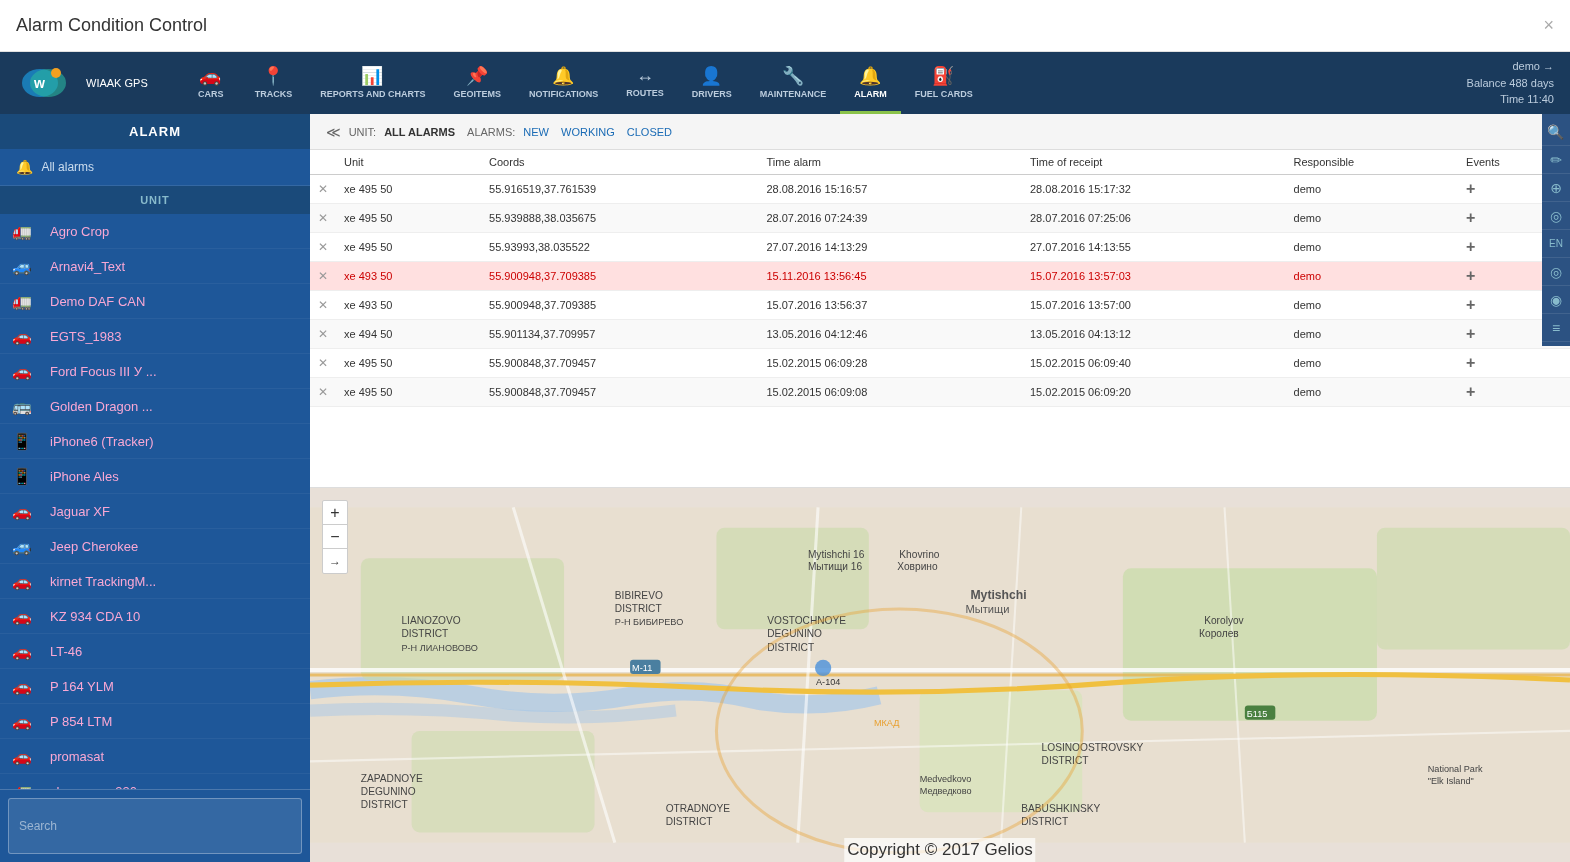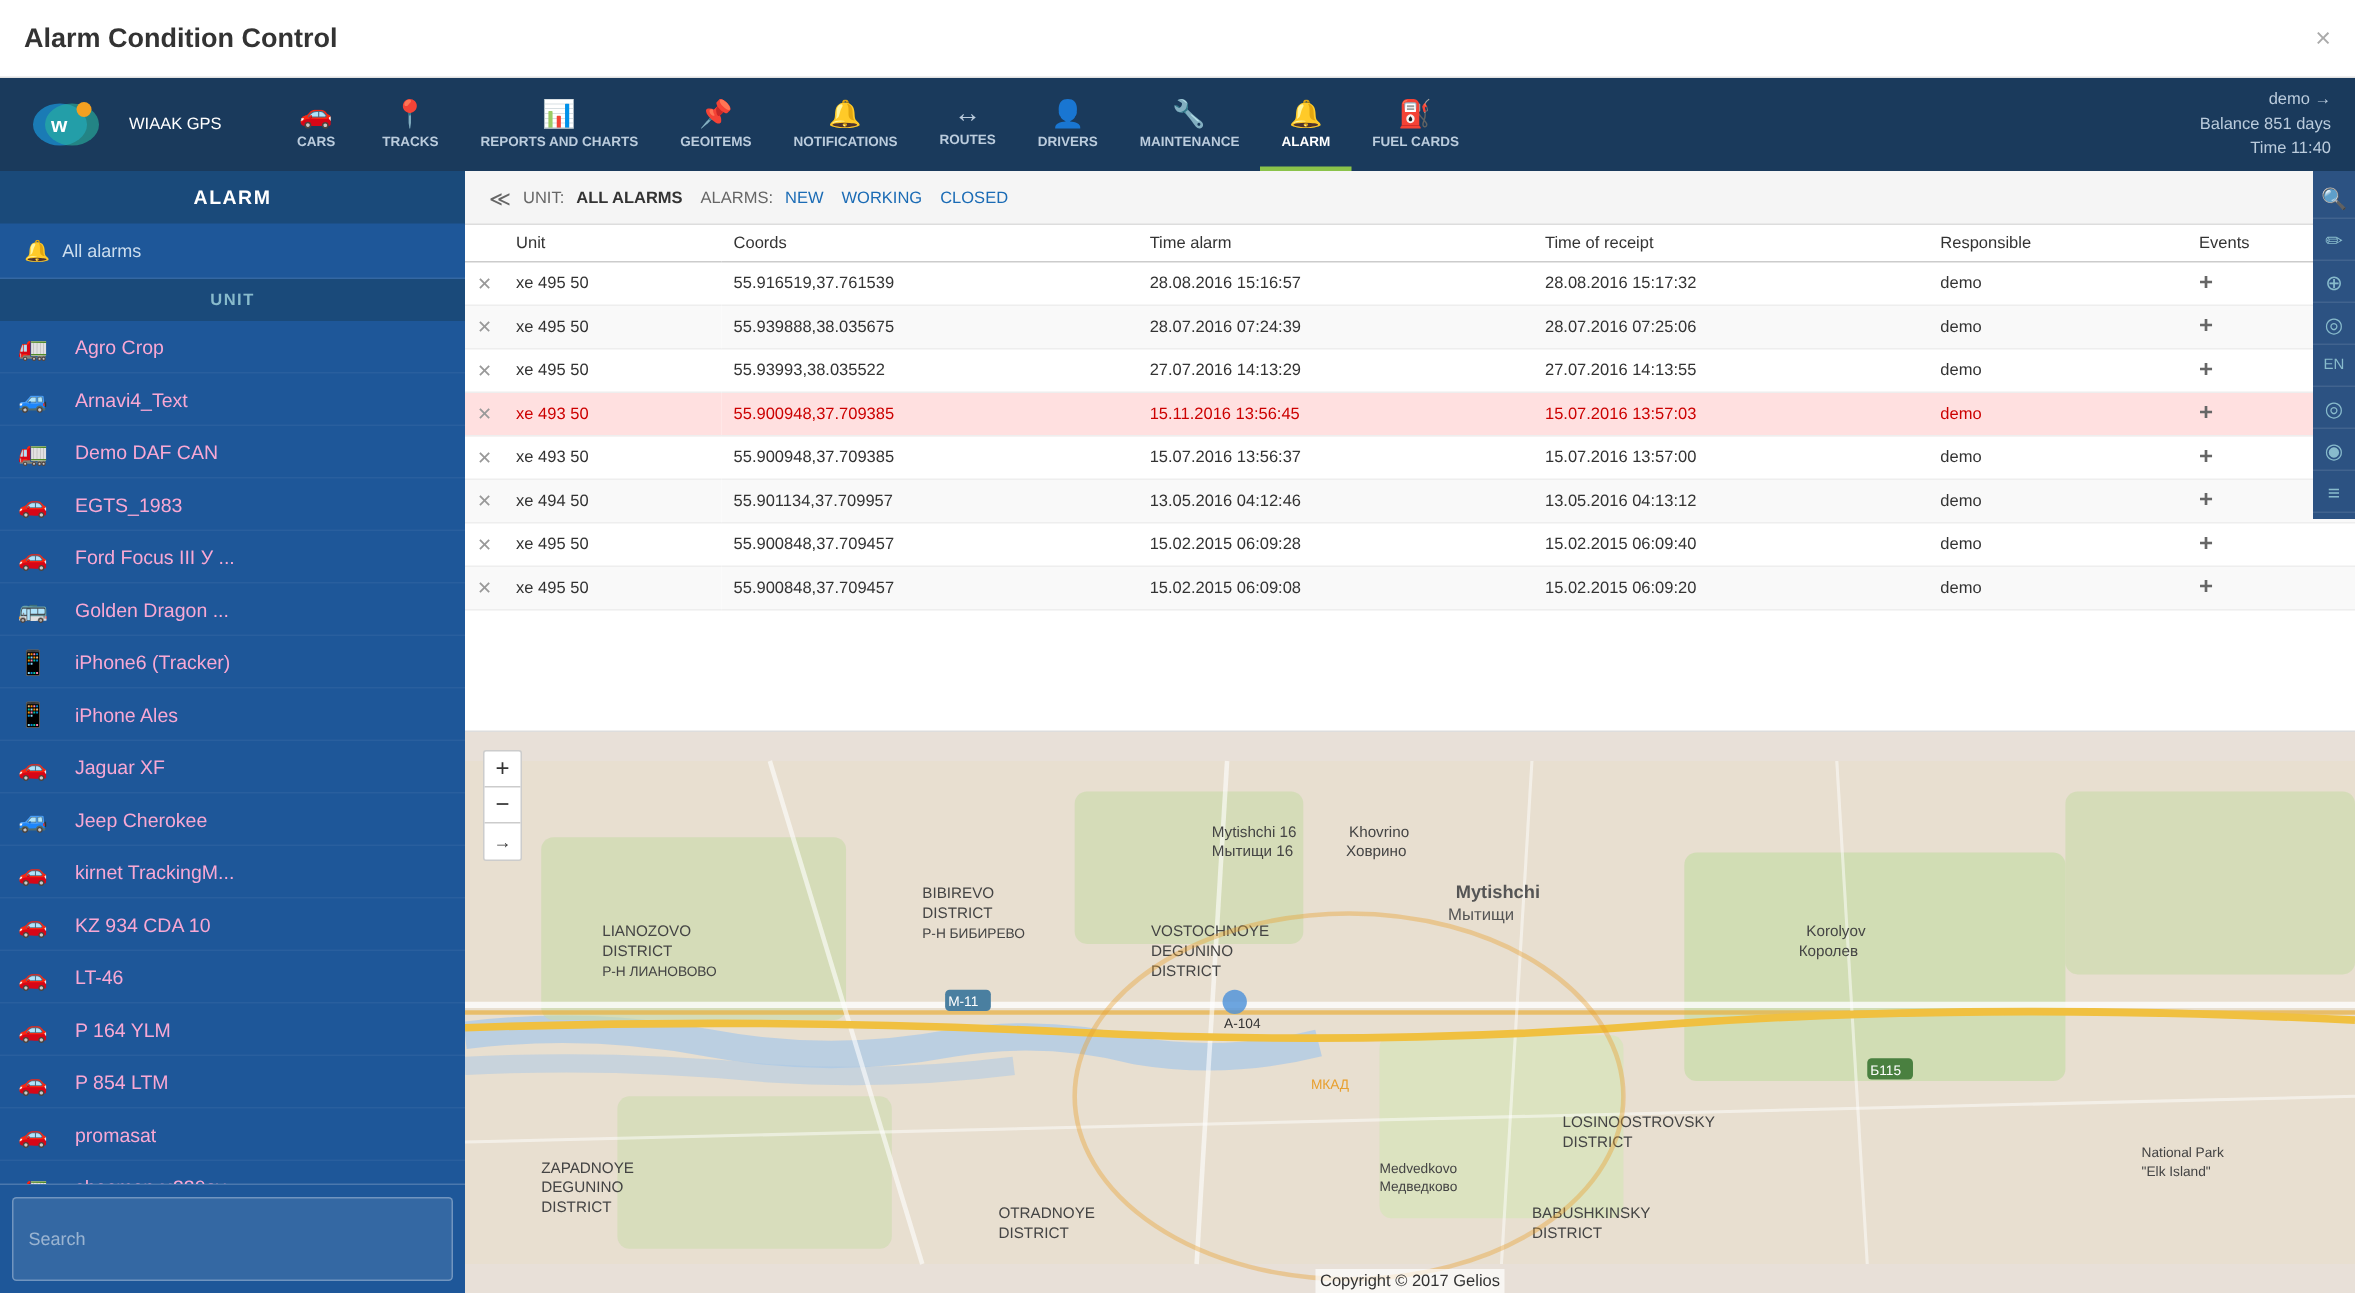--- a/index.html
+++ b/index.html
@@ -4,21 +4,21 @@
   <style>
     * { box-sizing: border-box; margin: 0; padding: 0; }
     body { font-family: Arial, sans-serif; font-size: 12px; background: #fff; overflow: hidden; }
 
     
     .title-bar {
       display: flex; align-items: center; justify-content: space-between;
       padding: 10px 16px; background: #fff; border-bottom: 1px solid #e0e0e0;
       height: 52px;
     }
-    .title-bar h1 { font-size: 18px; font-weight: bold; color: #333; }
+    .title-bar h1 { font-size: 18px; font-weight: normal; color: #333; }
     .title-close { font-size: 18px; color: #aaa; cursor: pointer; }
 
     
     .top-nav {
       background: #1a3a5c; display: flex; align-items: center;
       height: 62px; padding: 0 8px;
     }
     .logo { display: flex; align-items: center; margin-right: 20px; padding: 0 10px; }
     .logo-text { color: #fff; font-size: 11px; margin-left: 16px; }
     .nav-items { display: flex; align-items: center; flex: 1; }
@@ -127,21 +127,21 @@
       background: #fff; border: 1px solid #ccc; border-radius: 2px; z-index: 5;
     }
     .map-ctrl-btn {
       width: 24px; height: 24px; display: flex; align-items: center; justify-content: center;
       cursor: pointer; font-size: 16px; color: #333; border-bottom: 1px solid #ccc;
     }
     .map-ctrl-btn:last-child { border-bottom: none; }
 
     .map-copyright {
       position: absolute; bottom: 0; left: 50%; transform: translateX(-50%);
-      font-size: 11px; color: #333; background: rgba(255,255,255,0.7);
+      font-size: 17px; color: #333; background: rgba(255,255,255,0.7);
       padding: 2px 3px; z-index: 5;
     }
 
     
     .map-svg { width: 100%; height: 100%; position: absolute; top: 0; left: 0; }
 
     
     ::-webkit-scrollbar { width: 6px; }
     ::-webkit-scrollbar-track { background: rgba(0,0,0,0.1); }
     ::-webkit-scrollbar-thumb { background: rgba(0,0,0,0.3); border-radius: 3px; }
@@ -206,21 +206,21 @@
     <span class="nav-label">ALARM</span>
   </div>
       <div class="nav-item">
     <span class="nav-icon">⛽</span>
     <span class="nav-label">FUEL CARDS</span>
   </div>
     </div>
 
   <div class="nav-right">
     <div>demo →</div>
-    <div>Balance 851 days</div>
+    <div>Balance 488 days</div>
     <div>Time 11:40</div>
   </div>
 </div>
 
 <div class="main-layout">
 
   <div class="sidebar">
     <div class="sidebar-header">ALARM</div>
     <div class="all-alarms">
       <span class="icon">🔔</span>

